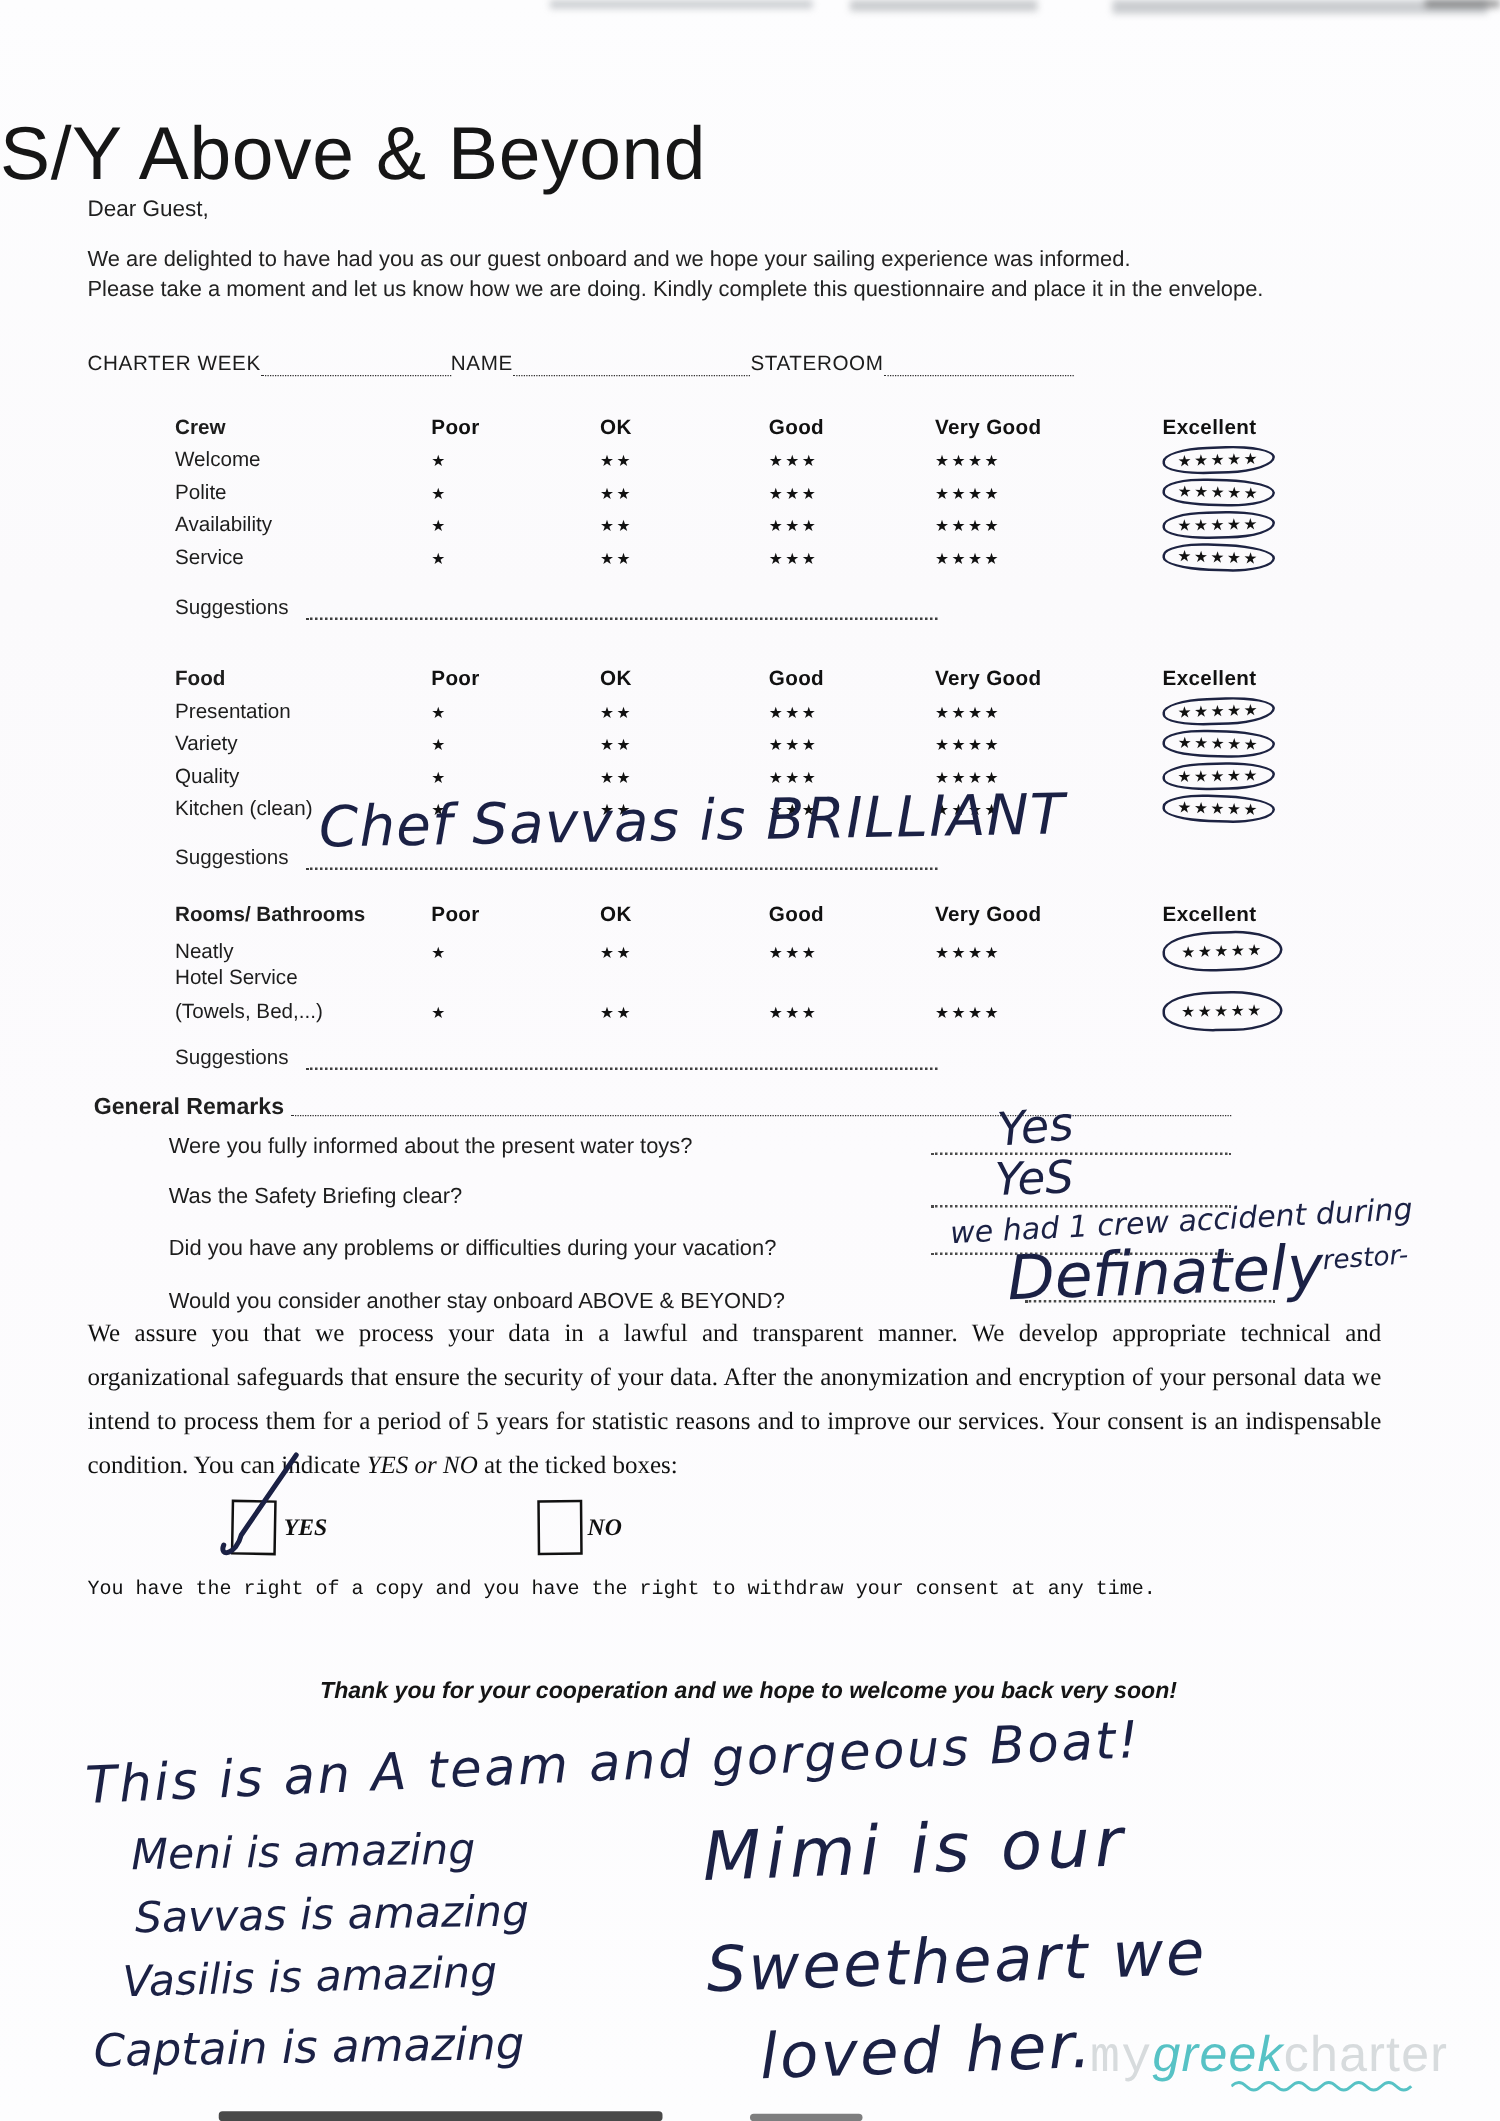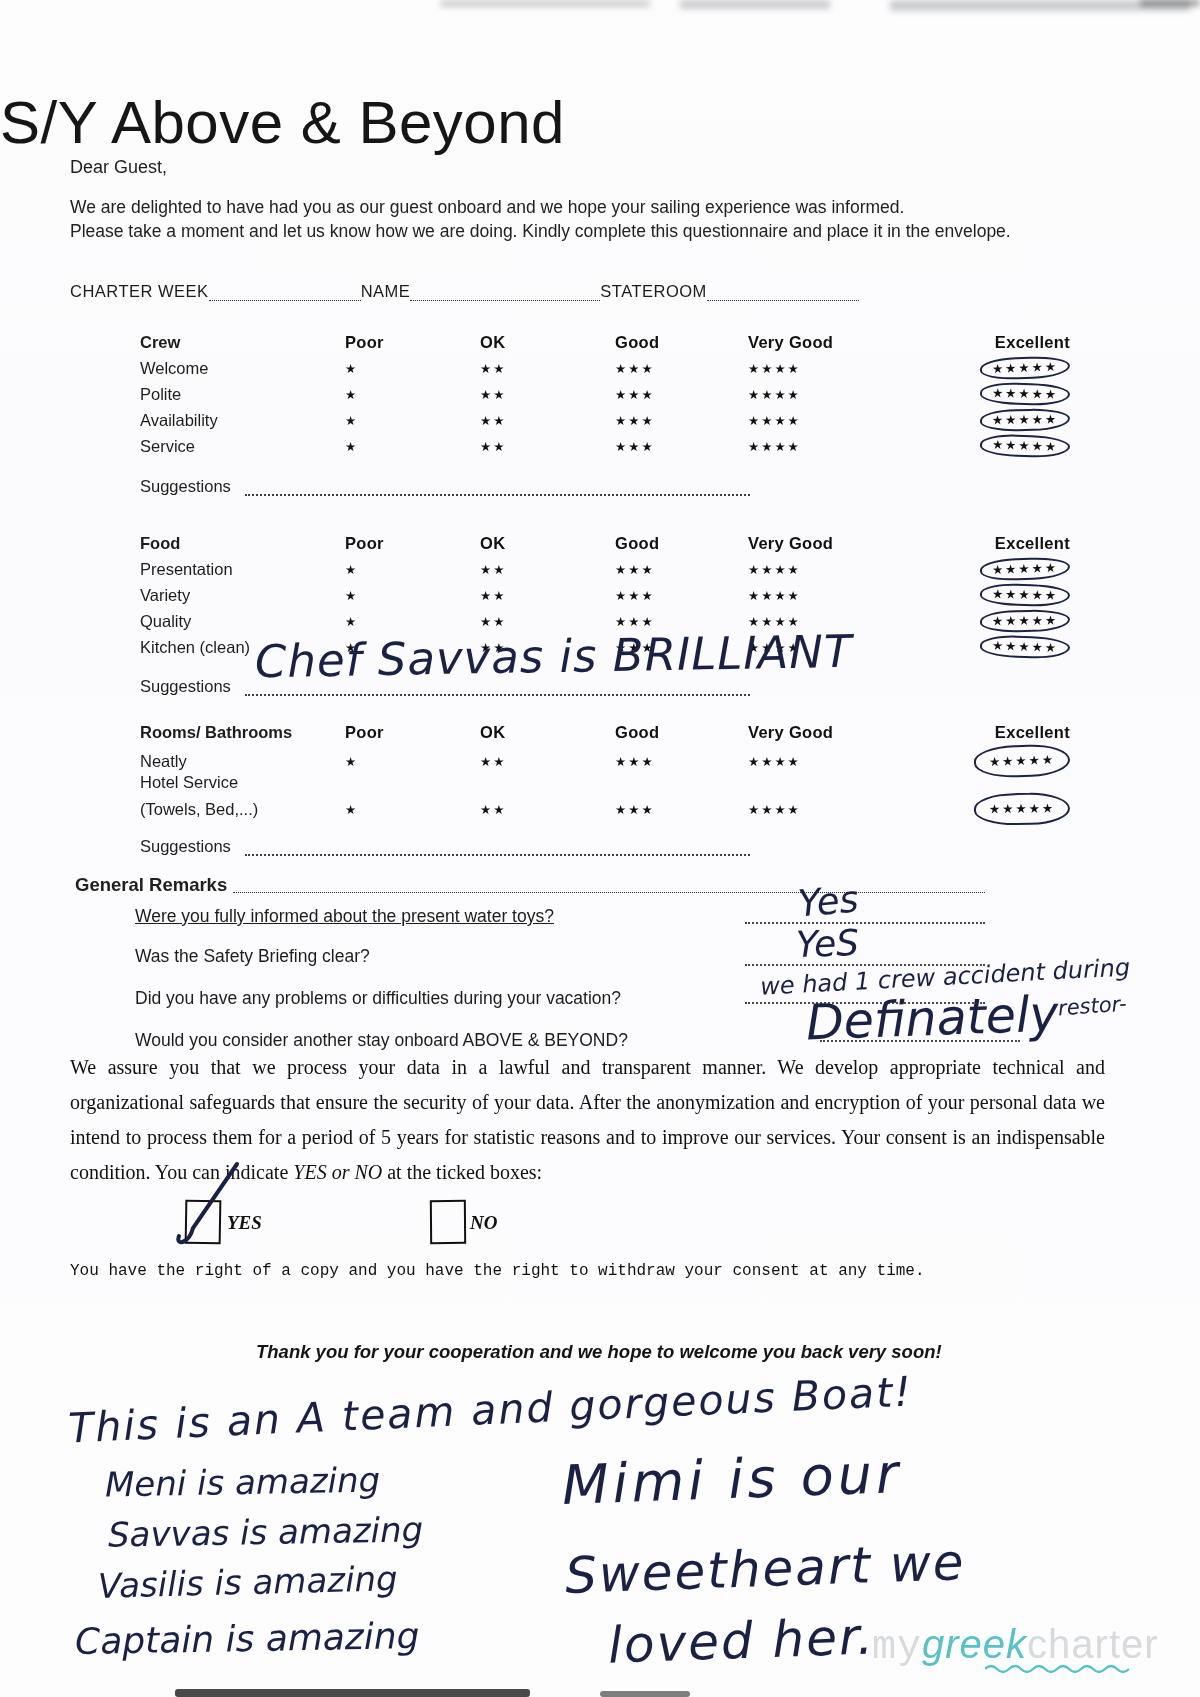--- a/index.html
+++ b/index.html
@@ -28,21 +28,21 @@
   
   .section{position:absolute;width:945px;}
   .sec-0{left:140px;top:329px;}
   .sec-1{left:140px;top:530px;}
   .sec-2{left:140px;top:719px;}
   .t-row{display:grid;grid-template-columns:205px 135px 135px 133px 182px 140px;height:26px;align-items:center;}
   .sec-2 .t-row.r-short{height:22px;}
   .t-head{font-weight:bold;font-size:16.5px;}
   .t-label{font-size:16.5px;color:#1d1d1d;}
   .t-cell{font-size:12.5px;letter-spacing:2px;color:#111;}
-  .t-cell.exc{text-align:right;}
+  .t-cell.exc{text-align:left;}
   .t-head .t-cell{font-size:16.5px;letter-spacing:.3px;font-weight:bold;}
   .circ{display:inline-block;padding:1px 10px 2px;border:2.5px solid #1d2342;border-radius:48% 52% 50% 50% / 58% 55% 65% 52%;}
   .sec-2 .circ{padding:6px 13px 7px;border-radius:50% 50% 48% 52% / 55% 60% 58% 55%;}
   .t-row:nth-child(2) .circ{transform:rotate(-2deg);}
   .t-row:nth-child(3) .circ{transform:rotate(1.5deg);}
   .t-row:nth-child(4) .circ{transform:rotate(-1deg);}
   .t-row:nth-child(5) .circ{transform:rotate(2deg);}
   .sugg{display:flex;align-items:flex-end;font-size:16.5px;}
   .sugg .dots{border-bottom:2px dotted #3d3d3d;height:14px;width:505px;margin-left:14px;}
   .sec-0 .sugg{margin-top:18px;}
@@ -246,21 +246,21 @@
         <span>Suggestions</span>
         <span class="dots"></span>
       </div>
     </div>
 
   <div class="hw" id="chef-note">Chef Savvas is BRILLIANT</div>
 
   <div class="abs" id="gr-label">General Remarks</div>
   <div class="abs" id="gr-dots"></div>
   <div id="gr-questions">
-      <div class="q-text" style="top: 906px; text-decoration: underline;">Were you fully informed about the present water toys?</div>
+      <div class="q-text" style="top: 906px;">Were you fully informed about the present water toys?</div>
       <div class="q-text" style="top: 946px;">Was the Safety Briefing clear?</div>
       <div class="q-text" style="top: 988px;">Did you have any problems or difficulties during your vacation?</div>
       <div class="q-text" style="top: 1030px;">Would you consider another stay onboard ABOVE &amp; BEYOND?</div>
     </div>
   <div class="q-line" id="ql-0"></div>
   <div class="q-line" id="ql-1"></div>
   <div class="q-line" id="ql-2"></div>
   <div class="q-line" id="ql-3"></div>
   <div class="hw" id="ans-0">Yes</div>
   <div class="hw" id="ans-1">YeS</div>

